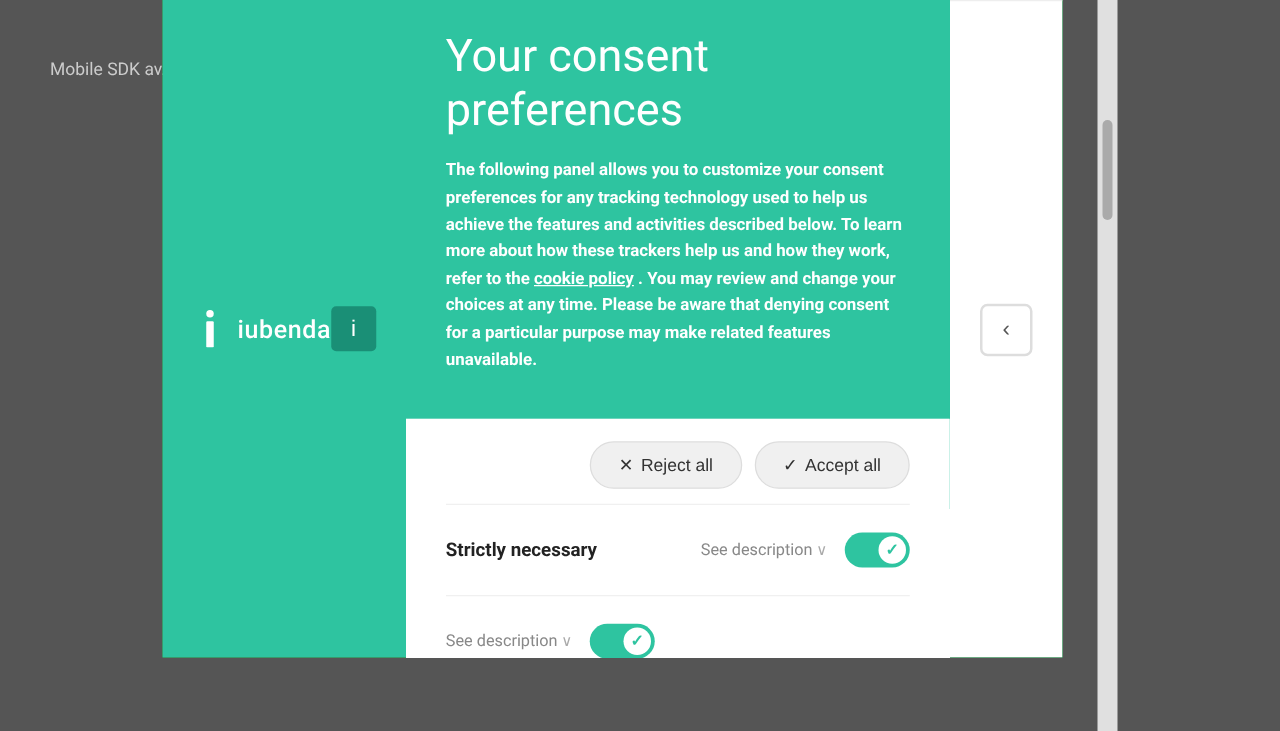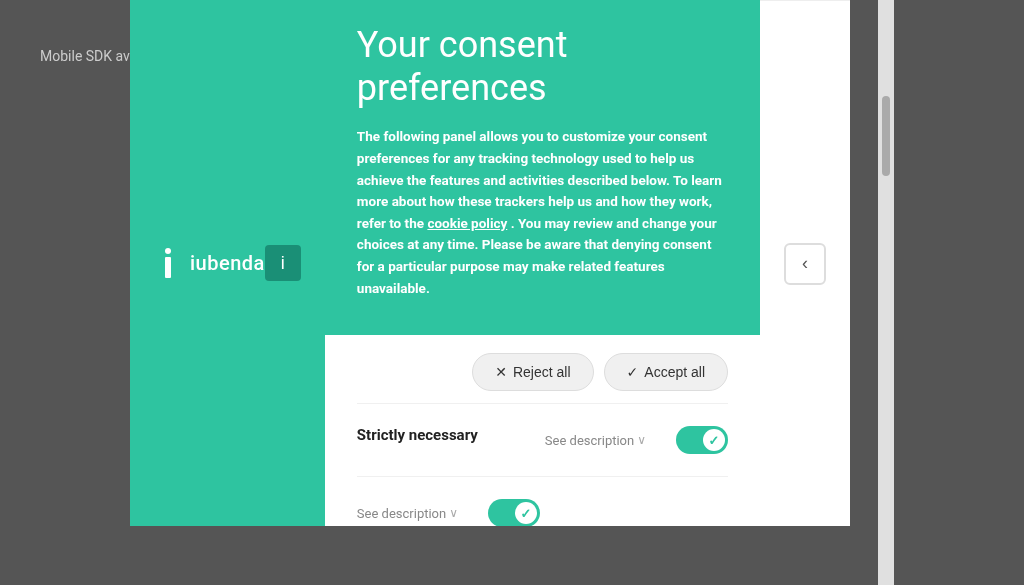--- a/index.html
+++ b/index.html
@@ -168,35 +168,36 @@
       font-weight: 500;
       cursor: pointer;
       display: flex;
       align-items: center;
       gap: 6px;
     }
 
     
     .preference-row {
       display: flex;
+      align-items: center;
       justify-content: space-between;
       padding: 22px 0;
       border-bottom: 1px solid #f0f0f0;
     }
 
     .preference-label {
       font-size: 15px;
       font-weight: 700;
       color: #222;
     }
 
     .preference-right {
       display: flex;
       align-items: center;
-      gap: 30px;
+      gap: 14px;
     }
 
     .see-description {
       font-size: 13px;
       color: #888;
       cursor: pointer;
       display: flex;
       align-items: center;
       gap: 3px;
     }

